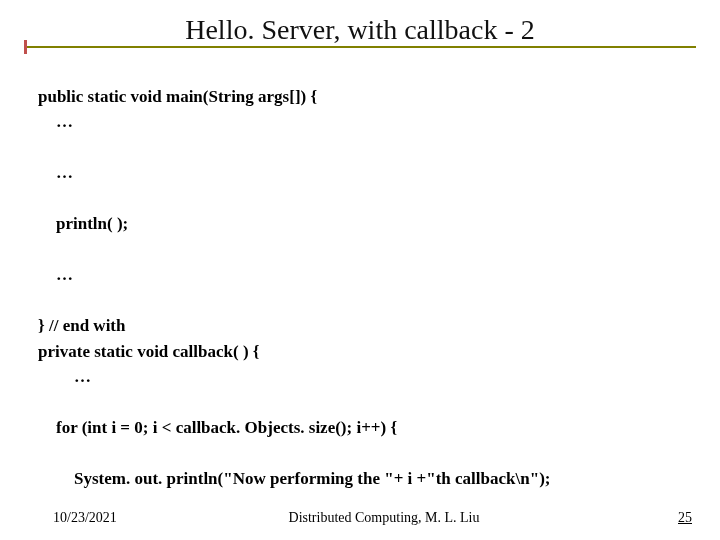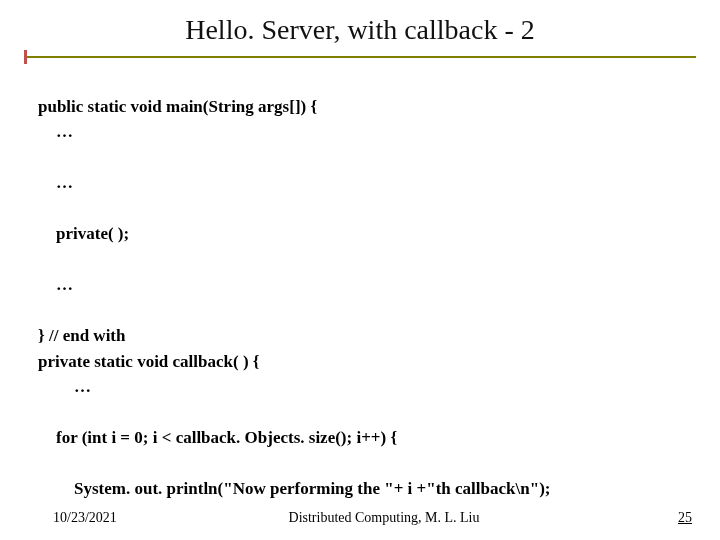--- a/index.html
+++ b/index.html
@@ -10,21 +10,21 @@
     background: #fff;
     font-family: "Times New Roman", Times, serif;
     position: relative;
     overflow: hidden;
   }
   .title {
     text-align: center;
     font-size: 28px;
     color: #111;
     margin-top: 14px;
-    margin-bottom: 10px;
+    margin-bottom: 0;
     font-weight: normal;
   }
   .rule-container {
     position: relative;
     margin-left: 24px;
     margin-right: 24px;
   }
   .red-tick {
     position: absolute;
     left: 0;
@@ -67,21 +67,21 @@
 
 <div class="rule-container">
   <div class="red-tick"></div>
   <hr class="h-line">
 </div>
 
 <div class="code">
 <span>public static void main(String args[]) {</span>
 <span class="ind1">…</span>
 <span class="ind1">…</span>
-<span class="ind1">private( );</span>
+<span class="ind1">println( );</span>
 <span class="ind1">…</span>
 <span>} // end with</span>
 <span>private static void callback( ) {</span>
 <span class="ind2">…</span>
 <span class="ind1">for (int i = 0; i &lt; callback. Objects. size(); i++) {</span>
 <span class="ind2">System. out. println("Now performing the "+ i +"th callback\n");</span>
 
 
 
 

